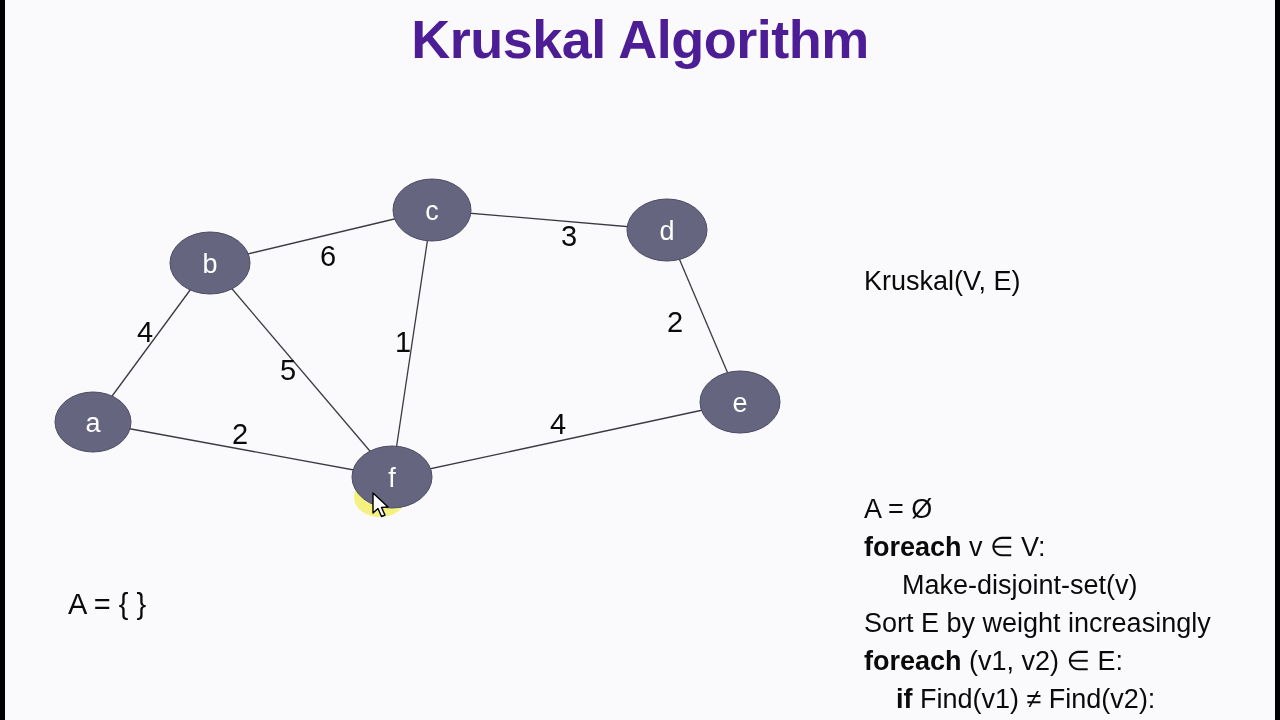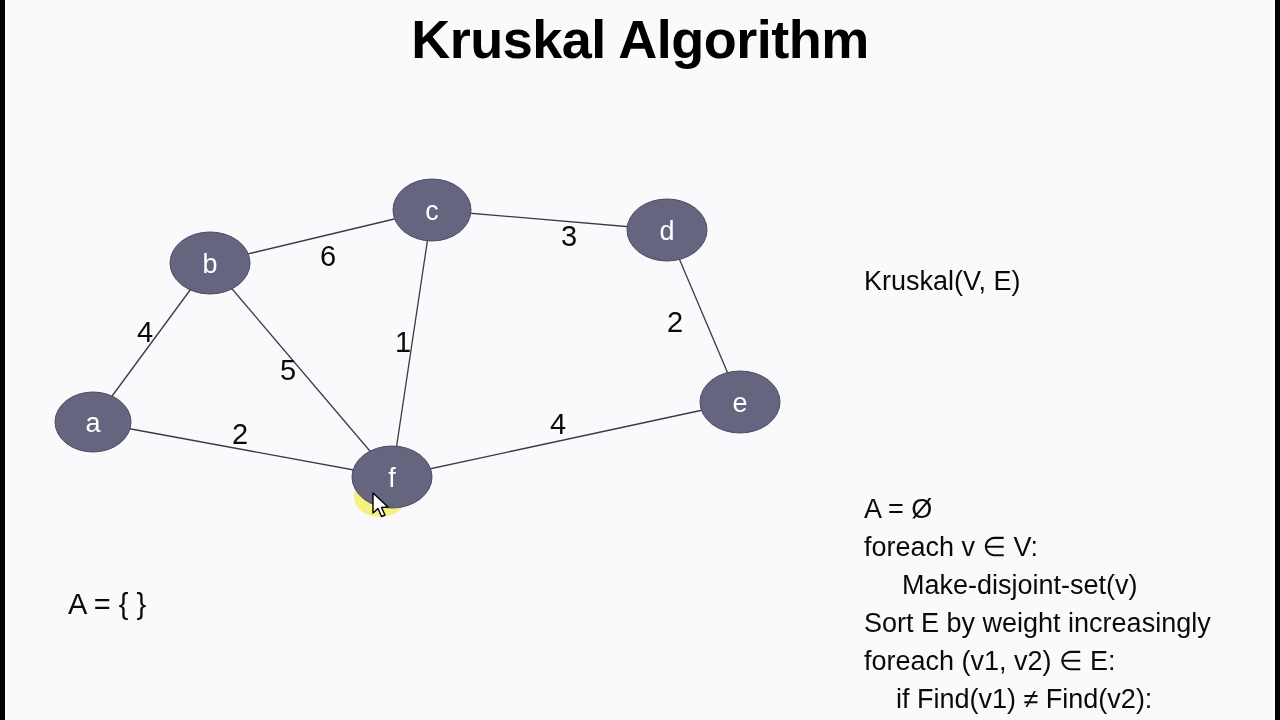--- a/index.html
+++ b/index.html
@@ -28,21 +28,21 @@
   .edge-bar.right { right: 0; }
 
   #title {
     position: absolute;
     left: 0;
     top: 8px;
     width: 1280px;
     text-align: center;
     font-size: 54px;
     font-weight: bold;
-    color: #000000;
+    color: #4c1d95;
     letter-spacing: -0.5px;
     white-space: nowrap;
   }
 
   
   #graph {
     position: absolute;
     left: 0;
     top: 0;
     width: 1280px;
@@ -83,21 +83,21 @@
     left: 864px;
     top: 186px;
     width: 420px;
     font-size: 27px;
     line-height: 38px;
     color: #0a0a0a;
     white-space: pre;
   }
   #code .ln { display: block; height: 38px; }
   #code .ln.blank { height: 38px; }
-  #code b { font-weight: normal; margin-top: 44px; }
+  #code b { font-weight: bold; margin-top: 44px; }
   .ind1 { padding-left: 38px; }
   .ind2 { padding-left: 32px; }
   .ind3 { padding-left: 68px; }
 
   
   #aset {
     position: absolute;
     left: 68px;
     top: 588px;
     font-size: 29px;

